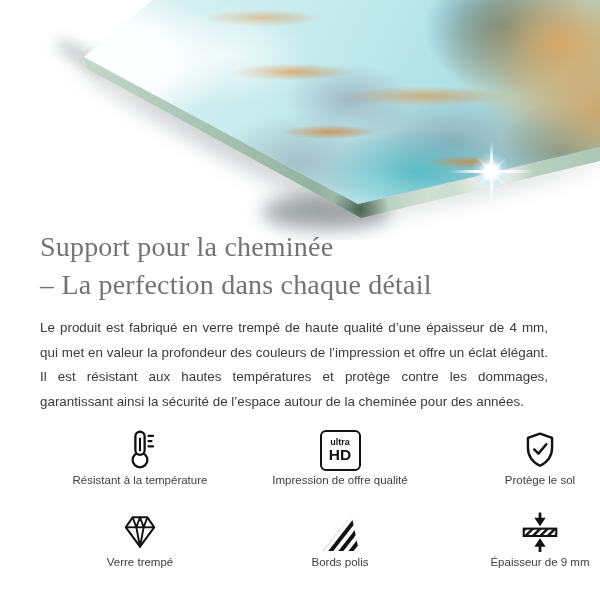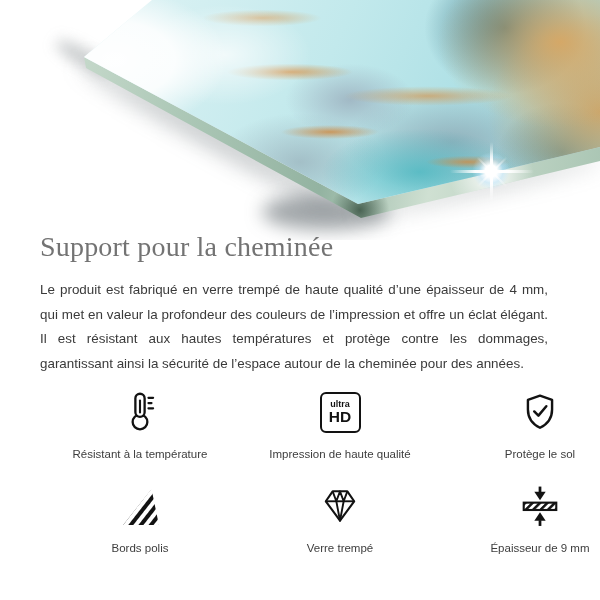--- a/index.html
+++ b/index.html
@@ -56,21 +56,21 @@
 
   
   .content{position:relative;z-index:2;padding:228px 40px 0 40px;}
   h1{margin:0;font-family:Liberation Serif, serif;font-weight:400;
      font-size:28px;line-height:38px;color:#737373;letter-spacing:0.2px;}
   .description{margin:12px 12px 0 0;font-size:13.4px;line-height:24.5px;color:#3a3a3a;
      text-align:justify;}
 
   
   .features{margin-top:12px;display:grid;grid-template-columns:repeat(3,200px);row-gap:22px;}
-  .feature{display:flex;flex-direction:column;align-items:center;gap:12px;}
+  .feature{display:flex;flex-direction:column;align-items:center;}
   .feature .ficon{height:48px;display:flex;align-items:center;justify-content:center;}
   .feature .flabel{margin-top:0;font-size:11.5px;color:#3d3d3d;}
   svg.icon{display:block;}
 
   .uhd-box{width:37px;height:37px;border:2.6px solid #121212;border-radius:6px;
      display:flex;flex-direction:column;align-items:center;justify-content:center;color:#121212;}
   .uhd-top{font-size:9px;font-weight:bold;line-height:9px;letter-spacing:0;}
   .uhd-bottom{font-size:15.5px;font-weight:bold;line-height:15px;}
 </style>
 </head>
@@ -90,20 +90,21 @@
         <div class="sp-d1"></div>
         <div class="sp-d2"></div>
       <div class="sp-h"></div>
         <div class="sp-v"></div>
     </div>
   </div>
 
   <div class="content">
     <h1>
       <span>Support pour la cheminée</span><br>
+      <span>– La perfection dans chaque détail</span>
     </h1>
 
     <p class="description">Le produit est fabriqué en verre trempé de haute qualité d’une épaisseur de 4 mm, qui met en valeur la profondeur des couleurs de l’impression et offre un éclat élégant. Il est résistant aux hautes températures et protège contre les dommages, garantissant ainsi la sécurité de l’espace autour de la cheminée pour des années.</p>
 
     <div class="features">
 
       <div class="feature">
         <div class="ficon">
           <svg class="icon" width="42" height="42" viewBox="0 0 40 40" fill="none">
             <circle cx="20" cy="29.5" r="7" stroke="#121212" stroke-width="2.2"></circle>
@@ -117,57 +118,57 @@
         <div class="flabel">Résistant à la température</div>
       </div>
 
       <div class="feature">
         <div class="ficon">
           <div class="uhd-box">
             <span class="uhd-top">ultra</span>
             <span class="uhd-bottom">HD</span>
           </div>
         </div>
-        <div class="flabel">Impression de haute qualité</div>
+        <div class="flabel">Impression de offre qualité</div>
       </div>
 
       <div class="feature">
         <div class="ficon">
           <svg class="icon" width="42" height="42" viewBox="0 0 40 40" fill="none">
             <path d="M20 4.5 L31.5 8.5 V17.5 C31.5 26 27 31.5 20 35 C13 31.5 8.5 26 8.5 17.5 V8.5 Z" stroke="#121212" stroke-width="2.3" stroke-linejoin="round"></path>
             <path d="M14.5 19.5 L18.5 23.5 L26 14.5" stroke="#121212" stroke-width="2.4" stroke-linecap="round" stroke-linejoin="round"></path>
           </svg>
         </div>
         <div class="flabel">Protège le sol</div>
       </div>
 
       <div class="feature">
         <div class="ficon">
+          <svg class="icon" width="42" height="42" viewBox="0 0 40 40" fill="none">
+            <path d="M6.5 15.5 L13 6 H27 L33.5 15.5 L20 34 Z" stroke="#121212" stroke-width="2" stroke-linejoin="round"></path>
+            <path d="M6.5 15.5 H33.5" stroke="#121212" stroke-width="1.8"></path>
+            <path d="M13 6 L16.5 15.5 L20 6 L23.5 15.5 L27 6" stroke="#121212" stroke-width="1.8" stroke-linejoin="round"></path>
+            <path d="M16.5 15.5 L20 34 L23.5 15.5" stroke="#121212" stroke-width="1.8" stroke-linejoin="round"></path>
+          </svg>
+        </div>
+        <div class="flabel">Verre trempé</div>
+      </div>
+
+      <div class="feature">
+        <div class="ficon">
           <svg class="icon" width="42" height="42" viewBox="0 0 40 40">
             <defs>
               <pattern id="hatchA" width="7.6" height="10" patternUnits="userSpaceOnUse" patternTransform="rotate(38)">
                 <rect width="3.8" height="10" fill="#121212"></rect>
               </pattern>
             </defs>
             <polygon points="4,38 31,4 38,38" fill="url(#hatchA)"></polygon>
           </svg>
         </div>
         <div class="flabel">Bords polis</div>
-      </div>
-
-      <div class="feature">
-        <div class="ficon">
-          <svg class="icon" width="42" height="42" viewBox="0 0 40 40" fill="none">
-            <path d="M6.5 15.5 L13 6 H27 L33.5 15.5 L20 34 Z" stroke="#121212" stroke-width="2" stroke-linejoin="round"></path>
-            <path d="M6.5 15.5 H33.5" stroke="#121212" stroke-width="1.8"></path>
-            <path d="M13 6 L16.5 15.5 L20 6 L23.5 15.5 L27 6" stroke="#121212" stroke-width="1.8" stroke-linejoin="round"></path>
-            <path d="M16.5 15.5 L20 34 L23.5 15.5" stroke="#121212" stroke-width="1.8" stroke-linejoin="round"></path>
-          </svg>
-        </div>
-        <div class="flabel">Verre trempé</div>
       </div>
 
       <div class="feature">
         <div class="ficon">
           <svg class="icon" width="42" height="42" viewBox="0 0 40 40">
             <defs>
               <pattern id="hatchB" width="5" height="9" patternUnits="userSpaceOnUse" patternTransform="rotate(45)">
                 <rect width="2.4" height="9" fill="#121212"></rect>
               </pattern>
             </defs>

